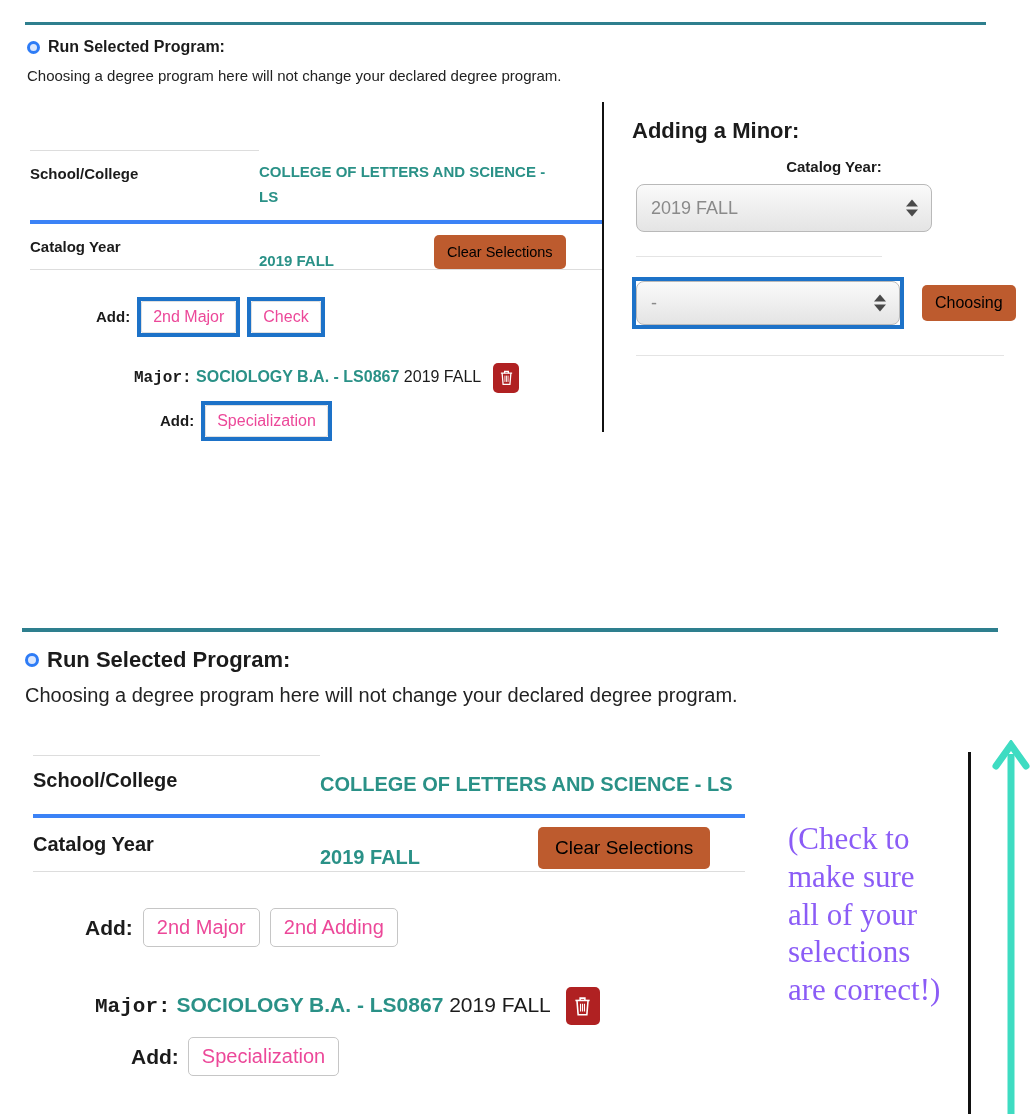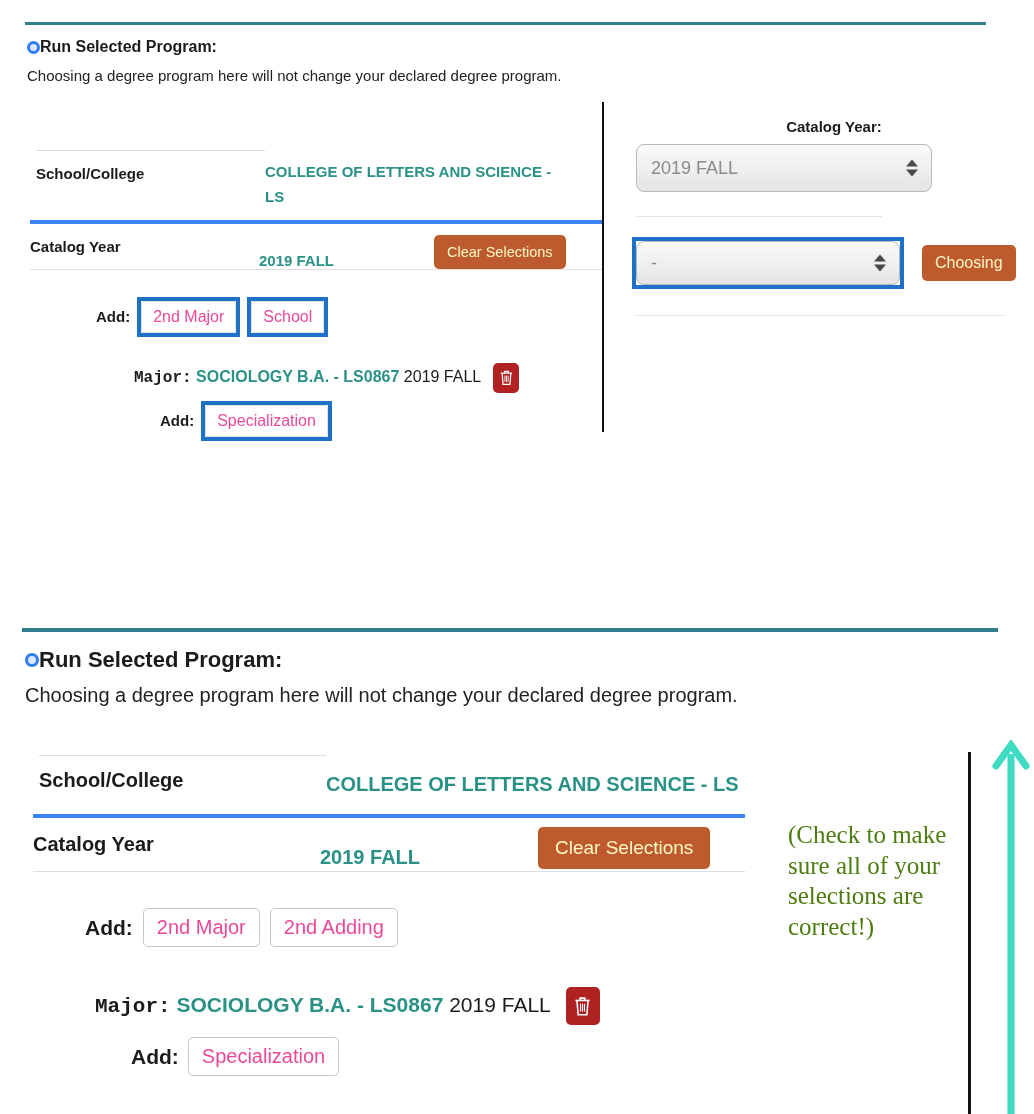--- a/index.html
+++ b/index.html
@@ -2,29 +2,29 @@
 <html style="--teal_text: #2a9187; --teal_rule: #2e7f8e; --orange: #bd5b2e; --highlight_blue: #1d72c8; --trash_red: #b02122; --radio_blue: #2e7cf6; --arrow_teal: #3edcc2;"><head>
 <meta charset="utf-8">
 <style>
   * { margin:0; padding:0; box-sizing:border-box; }
   html,body { background:#fff; }
   body {
     width:1034px; height:1114px; overflow:hidden; position:relative;
     font-family:"Liberation Sans", sans-serif; color:#1b1b1b;
   }
   .teal-rule { background:var(--teal_rule,#2e7f8e); height:3px; }
-  .run-header { display:flex; align-items:center; }
+  .run-header { display:flex; align-items:center; gap:8px; }
   .radio {
     display:inline-block; border-radius:50%;
     border:3px solid var(--radio_blue,#2e7cf6); background:#dbe7fd;
   }
   .bold { font-weight:bold;font-family:Liberation Mono, monospace; }
   .teal { color:var(--teal_text,#2a9187); font-weight:bold; }
   .orange-btn {
-    background:var(--orange,#bd5b2e); color:#fef9c3; border:none; border-radius:5px;
+    background:var(--orange,#bd5b2e); color:#000000; border:none; border-radius:5px;
     font-family:"Liberation Sans", sans-serif; cursor:pointer;
   }
   .plain-btn {
     background:#fff; border:1px solid #c6c6c6; border-radius:5px; color:#ec4899;
     font-family:"Liberation Sans", sans-serif; cursor:pointer;
   }
   .hl-box { border:4px solid var(--highlight_blue,#1d72c8); display:inline-block; line-height:0; }
   .trash-btn {
     background:var(--trash_red,#b02122); border:none; border-radius:5px; cursor:pointer;
     display:inline-flex; align-items:center; justify-content:center; vertical-align:middle;
@@ -36,21 +36,21 @@
   .panel-top .radio { width:13px; height:13px; }
   .panel-top .desc { margin:11px 0 0 27px; font-size:15px; color:#222; }
   .cols { display:flex; margin-top:18px; padding-left:30px; }
   .col-left { width:572px; }
   .vdiv { width:2px; background:#111; height:330px; }
   .col-right { margin-left:28px; width:400px; padding-top:16px; }
 
   .tbl { margin-top:48px; font-size:15px; }
   .trow { display:flex; align-items:flex-start; }
   .trow .lbl { width:229px; font-weight:bold; padding:14px 0; }
-  .trow.r1 .lbl { border-top:1px solid #ddd;margin-left:6px; }
+  .trow.r1 .lbl { border-top:1px solid #ddd; }
   .trow.r1 .val { flex:1; max-width:300px; padding:10px 0; line-height:1.65; }
   .trow.r2 { border-top:4px solid #3b82f6; border-bottom:1px solid #ddd; align-items:flex-end; }
   .trow.r2 .val { width:175px; }
   .trow.r2 .orange-btn { font-size:14.5px; padding:9px 13px; }
 
   .addrow { margin:27px 0 0 66px; display:flex; align-items:center; font-size:15px; }
   .addrow .addlbl { font-weight:bold; margin-right:7px; }
   .addrow .hl-box { margin-right:7px; }
   .addrow .plain-btn, .specrow .plain-btn { font-size:16px; padding:6px 11px; }
   .hl-box .plain-btn { border-radius:2px; border-color:#e0e0e0; }
@@ -102,21 +102,21 @@
   .addrow2 .plain-btn { font-size:20px; padding:7px 13px; margin-right:10px; }
 
   .majorrow2 { margin:40px 0 0 62px; font-size:21px; white-space:nowrap; }
   .majorrow2 .trash-btn { width:34px; height:38px; margin-left:10px; }
   .specrow2 { margin:12px 0 0 98px; font-size:21px; display:flex; align-items:center; }
   .specrow2 .addlbl { font-weight:bold; margin-right:9px; }
   .specrow2 .plain-btn { font-size:20px; padding:7px 13px; }
 
   .annot-text {
     position:absolute; left:788px; top:192px; width:162px;
-    font-family:"Liberation Serif", serif; font-size:25px; line-height:1.22; color:#4d7c0f;
+    font-family:"Liberation Serif", serif; font-size:31px; line-height:1.22; color:#8b5cf6;
   }
   .black-line { position:absolute; left:968px; top:124px; width:3px; height:385px; background:#111; }
   .teal-arrow { position:absolute; left:990px; top:112px; }
 </style>
 </head>
 <body>
 
 <section class="panel-top">
   <div class="teal-rule"></div>
 
@@ -136,21 +136,21 @@
         <div class="trow r2">
           <div class="lbl">Catalog Year</div>
           <div class="val teal">2019 FALL</div>
           <button class="orange-btn">Clear Selections</button>
         </div>
       </div>
 
       <div class="addrow">
         <span class="addlbl">Add:</span>
         <span class="hl-box"><button class="plain-btn">2nd Major</button></span>
-        <span class="hl-box"><button class="plain-btn">School</button></span>
+        <span class="hl-box"><button class="plain-btn">Check</button></span>
       </div>
 
       <div class="majorrow">
         <span class="bold">Major:</span>
         <span class="teal">SOCIOLOGY B.A. - LS0867</span>
         <span>2019 FALL</span>
         <button class="trash-btn">
           <svg width="15" height="17" viewBox="0 0 24 26" fill="none" stroke="#fff" stroke-width="2">
             <path d="M3 6h18"></path>
               <path d="M9 6V3h6v3"></path>
@@ -162,20 +162,21 @@
 
       <div class="specrow">
         <span class="addlbl">Add:</span>
         <span class="hl-box"><button class="plain-btn">Specialization</button></span>
       </div>
     </div>
 
     <div class="vdiv"></div>
 
     <div class="col-right">
+      <h2>Adding a Minor:</h2>
 
       <div class="field-label">Catalog Year:</div>
       <div class="select select-cy">
         <span>2019 FALL</span>
         <span class="arrows">
             <span class="tri-up"></span>
             <span class="tri-dn"></span>
           </span>
       </div>
 

